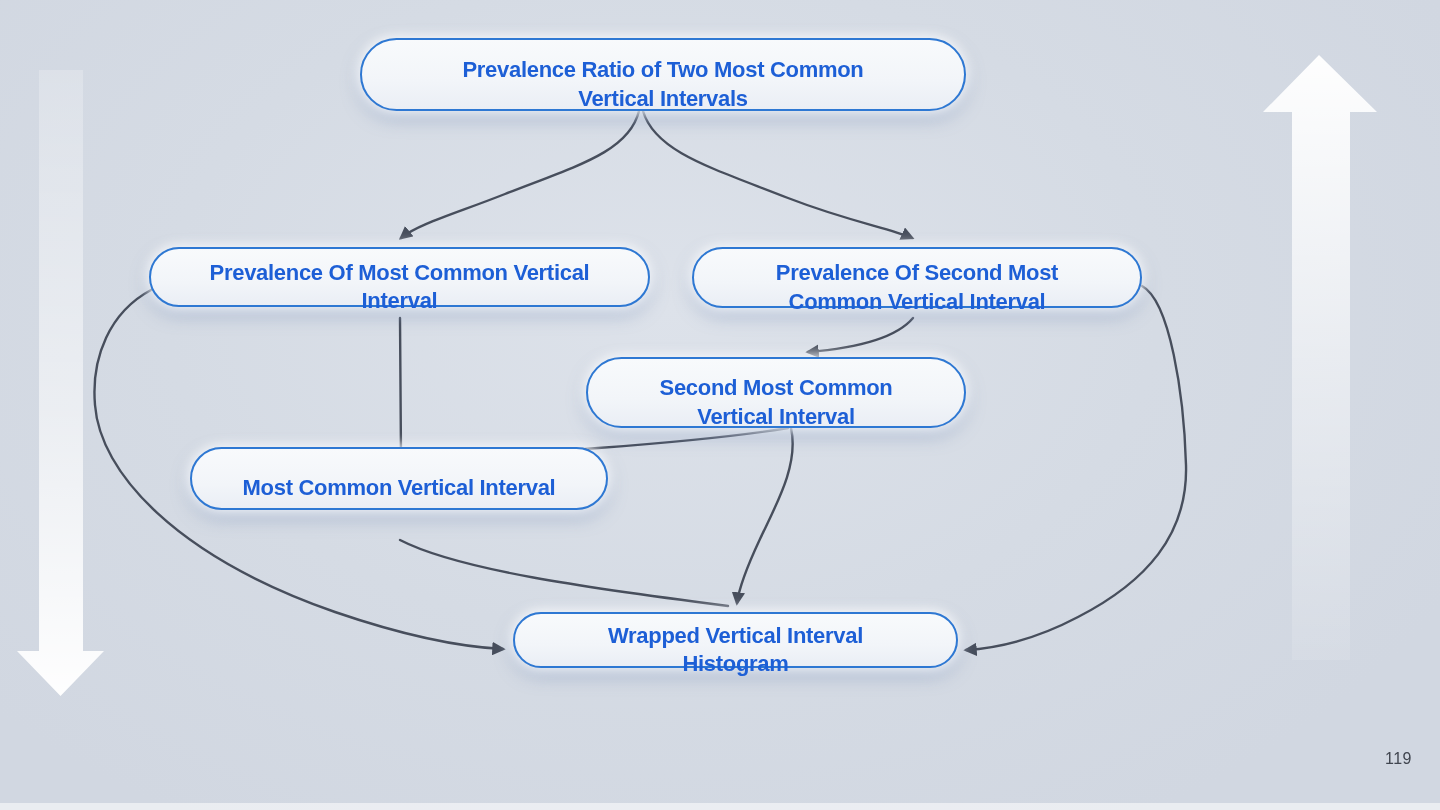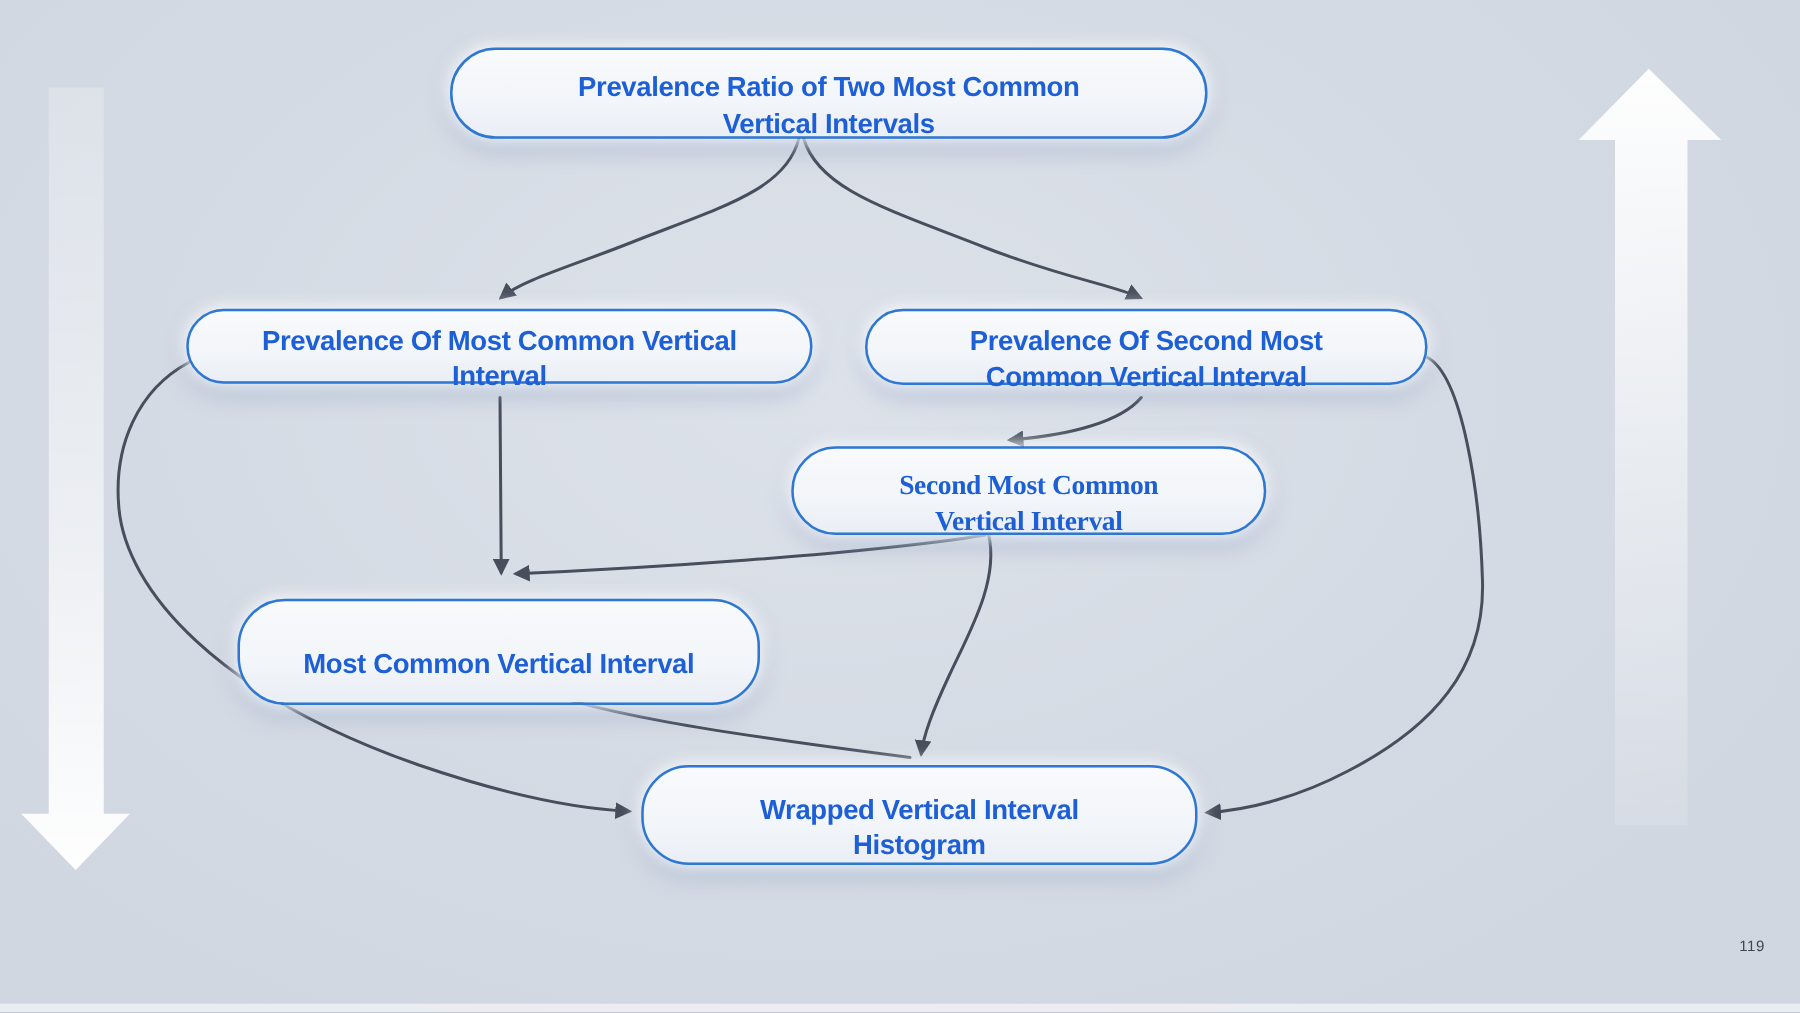--- a/index.html
+++ b/index.html
@@ -39,28 +39,28 @@
     font-size: 22px;
     font-weight: 700;
     letter-spacing: -0.3px;
     line-height: 1.28;
     padding: 0 14px;
     margin-top: 20px;
   }
   #node-ratio            { left: 360px; top: 38px;  width: 606px; height: 73px; }
   #node-prev-most        { left: 149px; top: 247px; width: 501px; height: 60px; }
   #node-prev-second      { left: 692px; top: 247px; width: 450px; height: 61px; }
-  #node-second-interval  { left: 633px; top: 357px; width: 380px; height: 71px; font-family: Liberation Serif, serif; }
-  #node-most-interval    { left: 190px; top: 479px; width: 418px; height: 85px; }
-  #node-histogram        { left: 513px; top: 612px; width: 445px; height: 80px; }
+  #node-second-interval  { left: 586px; top: 357px; width: 380px; height: 71px; }
+  #node-most-interval    { left: 190px; top: 447px; width: 418px; height: 63px; }
+  #node-histogram        { left: 513px; top: 612px; width: 445px; height: 56px; }
   .page-number {
     position: absolute;
     right: 28px;
     top: 750px;
-    font-size: 12px;
+    font-size: 16px;
     color: #40454f;
     letter-spacing: 0.5px;
   }
   .bottom-strip {
     position: absolute;
     left: 0; bottom: 0;
     width: 100%; height: 7px;
     background: rgba(255,255,255,0.55);
   }
 </style>

